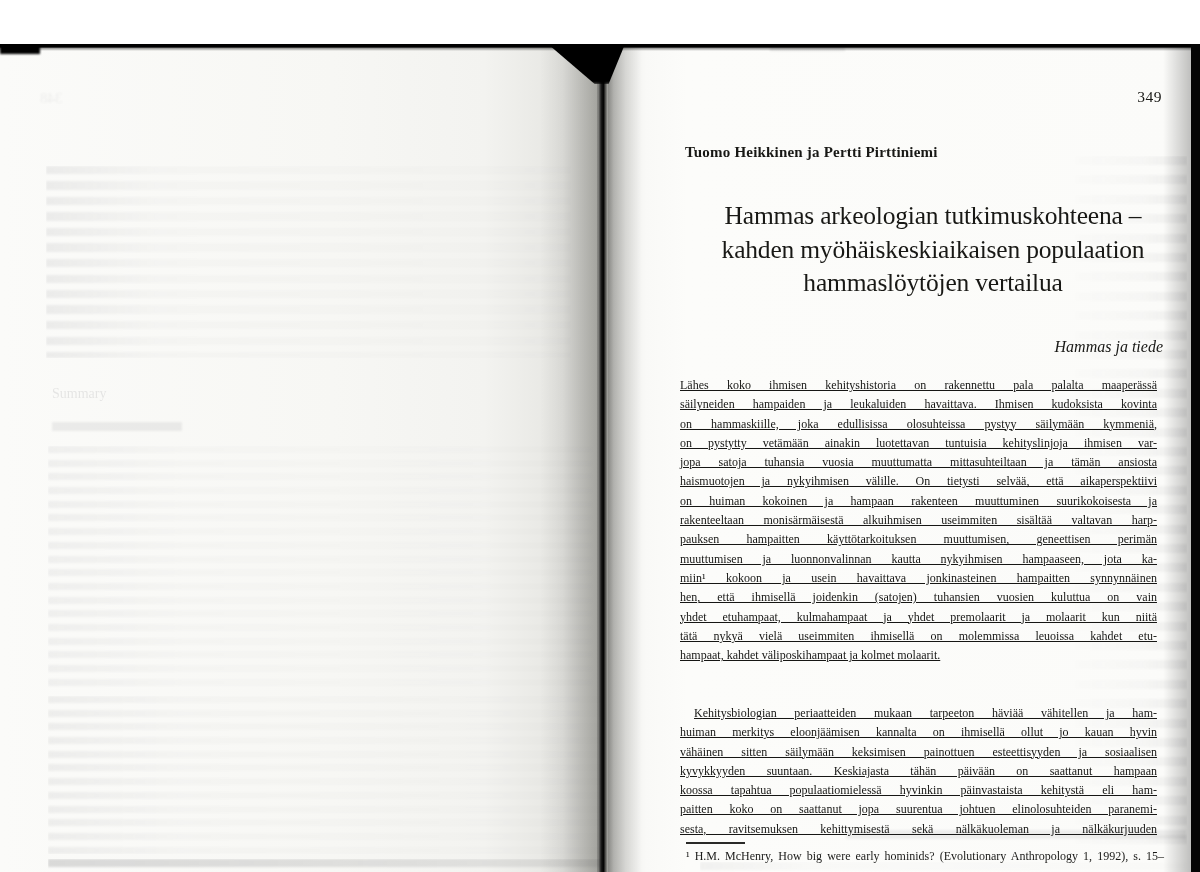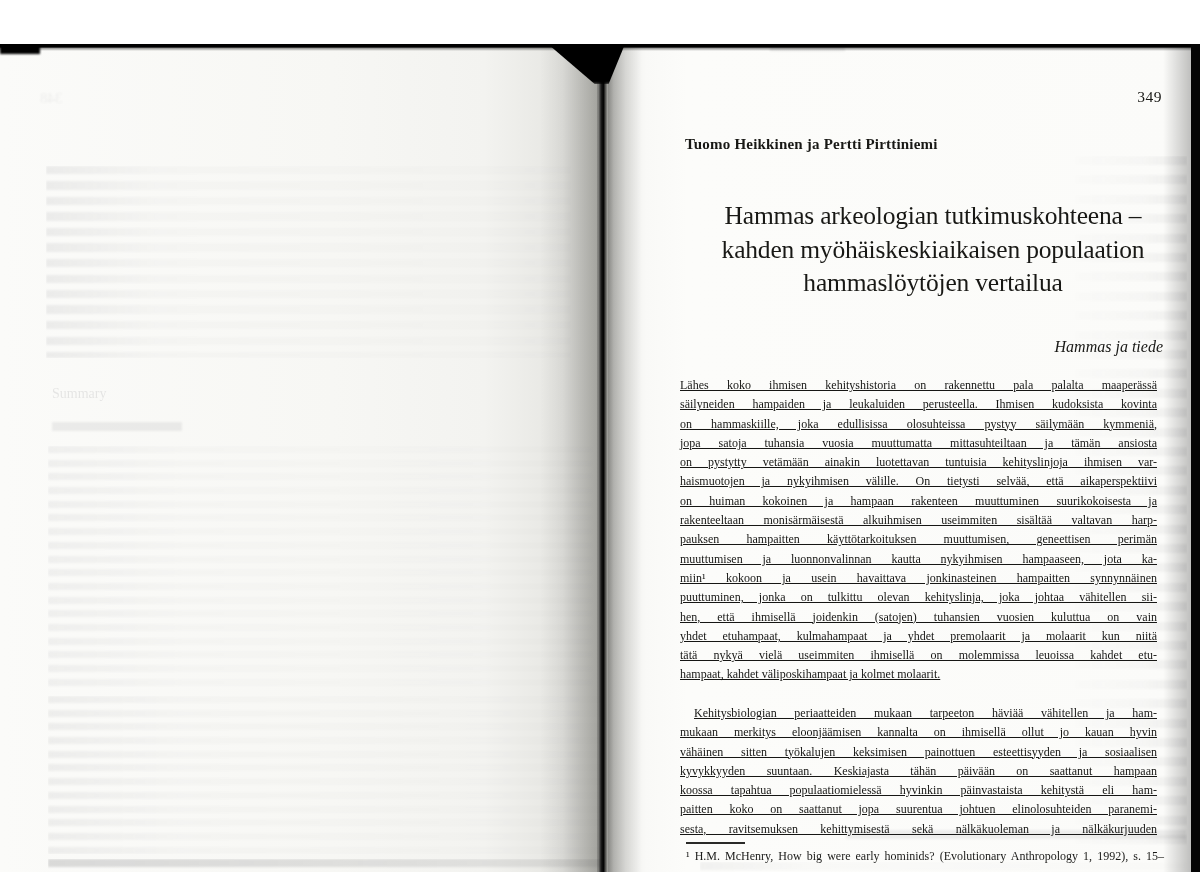--- a/index.html
+++ b/index.html
@@ -38,21 +38,21 @@
     background:linear-gradient(to bottom,#000 0,#000 3px,rgba(0,0,0,.35) 4.5px,rgba(0,0,0,0) 7px);}
   .top-left-corner{position:absolute;left:0;top:0;width:40px;height:10px;background:#000;filter:blur(1.2px);}
   .right-edge-bar{position:absolute;left:1191px;top:0;width:9px;height:872px;background:#050505;}
   .right-edge-shade{position:absolute;left:1163px;top:0;width:28px;height:872px;
     background:linear-gradient(to right,rgba(0,0,0,0),rgba(0,0,0,.24));}
   .bottom-strip{position:absolute;left:0;top:851px;width:1191px;height:21px;
     background:linear-gradient(to bottom,rgba(110,110,104,.08),rgba(110,110,104,.15));}
   
   .pgnum-r{position:absolute;left:79px;top:44px;width:478px;text-align:right;
     font-size:15.5px;letter-spacing:.5px;}
-  .byline{position:absolute;left:80px;top:92px;width:478px;font-weight:bold;font-size:15px;
+  .byline{position:absolute;left:80px;top:100px;width:478px;font-weight:bold;font-size:15px;
     letter-spacing:.2px;}
   .title{position:absolute;left:78px;top:155px;width:500px;font-size:25.5px;line-height:33.5px;
     letter-spacing:-.2px;font-weight:500;}
   .heading{position:absolute;left:80px;top:294px;width:478px;font-style:italic;font-size:16px;text-align:right;}
   .bodyblock{position:absolute;left:75px;width:477px;font-size:12px;line-height:19.3px;
     color:#161614;text-decoration:underline;}
   .para1{top:332px;}
   .para2{top:660px;}
   .jline{text-align:justify;text-align-last:justify;}
   .jlast{text-align:left;}
@@ -112,41 +112,40 @@
     <div class="title">
         <div class="pline">Hammas arkeologian tutkimuskohteena –</div>
         <div class="pline">kahden myöhäiskeskiaikaisen populaation</div>
         <div class="pline">hammaslöytöjen vertailua</div>
       </div>
 
     <div class="heading">Hammas ja tiede</div>
 
     <div class="bodyblock para1">
         <div class="jline">Lähes koko ihmisen kehityshistoria on rakennettu pala palalta maaperässä</div>
-        <div class="jline">säilyneiden hampaiden ja leukaluiden perusteella. Ihmisen kudoksista kovinta</div>
+        <div class="jline">säilyneiden hampaiden ja leukaluiden havaittava. Ihmisen kudoksista kovinta</div>
         <div class="jline">on hammaskiille, joka edullisissa olosuhteissa pystyy säilymään kymmeniä,</div>
+        <div class="jline">on pystytty vetämään ainakin luotettavan tuntuisia kehityslinjoja ihmisen var-</div>
         <div class="jline">jopa satoja tuhansia vuosia muuttumatta mittasuhteiltaan ja tämän ansiosta</div>
-        <div class="jline">on pystytty vetämään ainakin luotettavan tuntuisia kehityslinjoja ihmisen var-</div>
         <div class="jline">haismuotojen ja nykyihmisen välille. On tietysti selvää, että aikaperspektiivi</div>
         <div class="jline">on huiman kokoinen ja hampaan rakenteen muuttuminen suurikokoisesta ja</div>
         <div class="jline">rakenteeltaan monisärmäisestä alkuihmisen useimmiten sisältää valtavan harp-</div>
         <div class="jline">pauksen hampaitten käyttötarkoituksen muuttumisen, geneettisen perimän</div>
         <div class="jline">muuttumisen ja luonnonvalinnan kautta nykyihmisen hampaaseen, jota ka-</div>
         <div class="jline">miin¹ kokoon ja usein havaittava jonkinasteinen hampaitten synnynnäinen</div>
-        <div class="jline">puuttuminen, jonka on tulkittu olevan kehityslinja, joka johtaa vähitellen sii-</div>
         <div class="jline">hen, että ihmisellä joidenkin (satojen) tuhansien vuosien kuluttua on vain</div>
         <div class="jline">yhdet etuhampaat, kulmahampaat ja yhdet premolaarit ja molaarit kun niitä</div>
         <div class="jline">tätä nykyä vielä useimmiten ihmisellä on molemmissa leuoissa kahdet etu-</div>
         <div class="jlast">hampaat, kahdet väliposkihampaat ja kolmet molaarit.</div>
       </div>
 
     <div class="bodyblock para2">
         <div class="jline" style="text-indent: 14px;">Kehitysbiologian periaatteiden mukaan tarpeeton häviää vähitellen ja ham-</div>
-        <div class="jline">mukaan merkitys eloonjäämisen kannalta on ihmisellä ollut jo kauan hyvin</div>
-        <div class="jline">vähäinen sitten työkalujen keksimisen painottuen esteettisyyden ja sosiaalisen</div>
+        <div class="jline">huiman merkitys eloonjäämisen kannalta on ihmisellä ollut jo kauan hyvin</div>
+        <div class="jline">vähäinen sitten säilymään keksimisen painottuen esteettisyyden ja sosiaalisen</div>
         <div class="jline">kyvykkyyden suuntaan. Keskiajasta tähän päivään on saattanut hampaan</div>
         <div class="jline">koossa tapahtua populaatiomielessä hyvinkin päinvastaista kehitystä eli ham-</div>
         <div class="jline">paitten koko on saattanut jopa suurentua johtuen elinolosuhteiden paranemi-</div>
         <div class="jline">sesta, ravitsemuksen kehittymisestä sekä nälkäkuoleman ja nälkäkurjuuden</div>
       </div>
 
     <div class="footnote-rule"></div>
 
     <div class="footnote">
         <div class="jline">¹ H.M. McHenry, How big were early hominids? (Evolutionary Anthropology 1, 1992), s. 15–</div>

